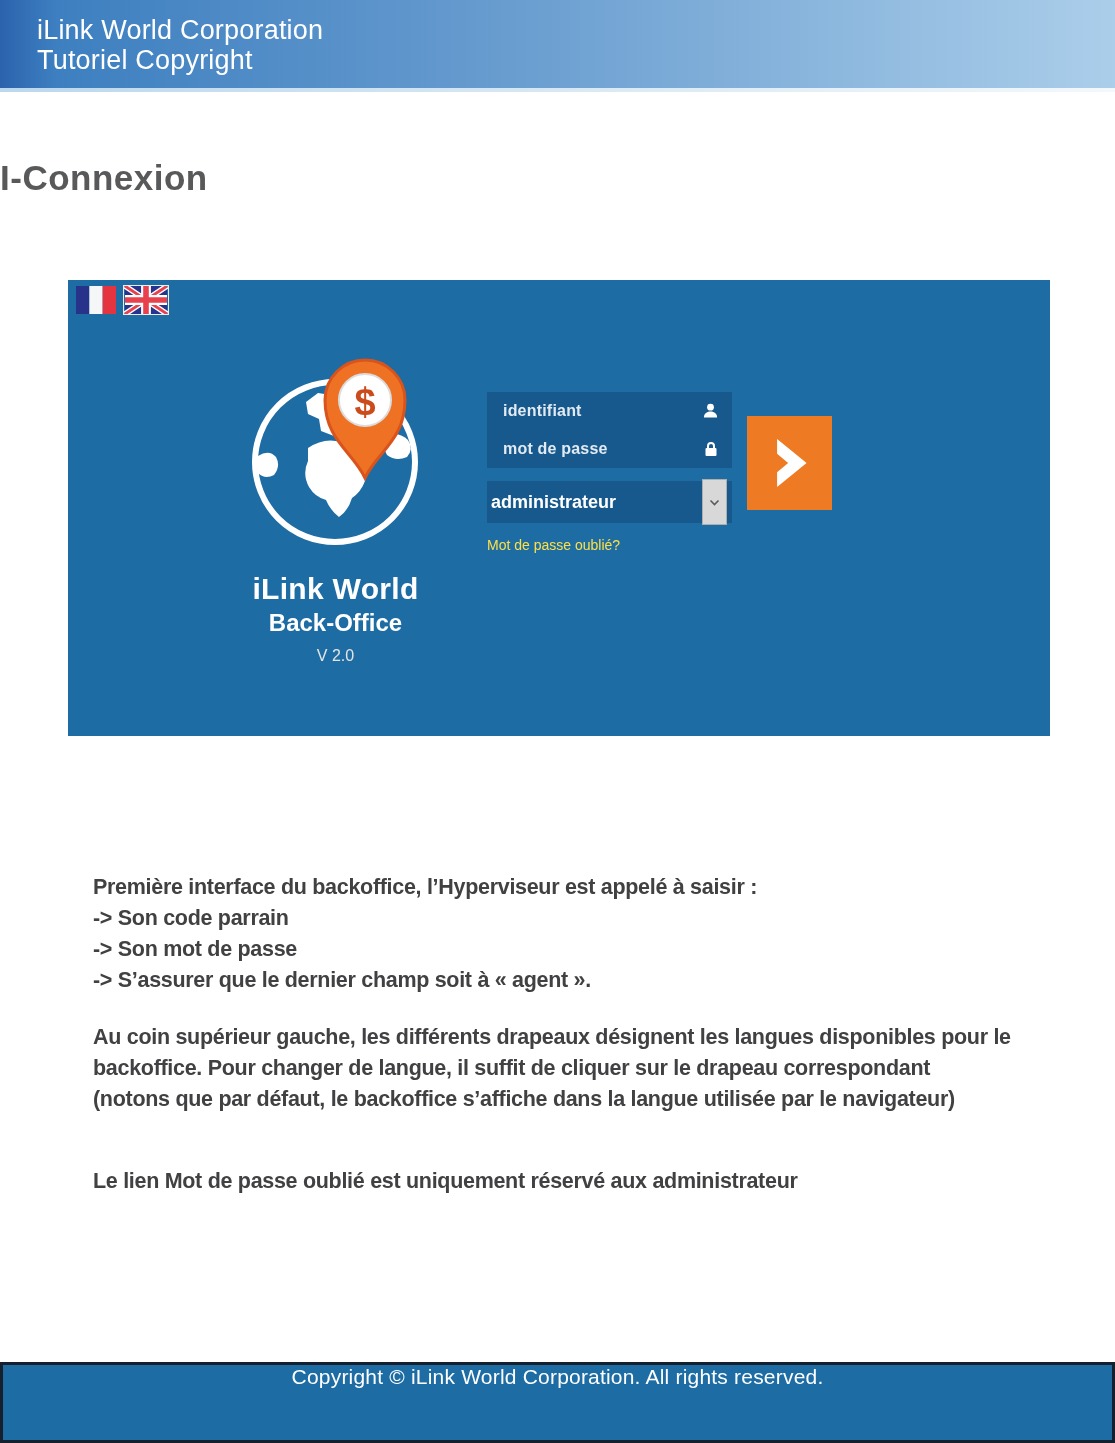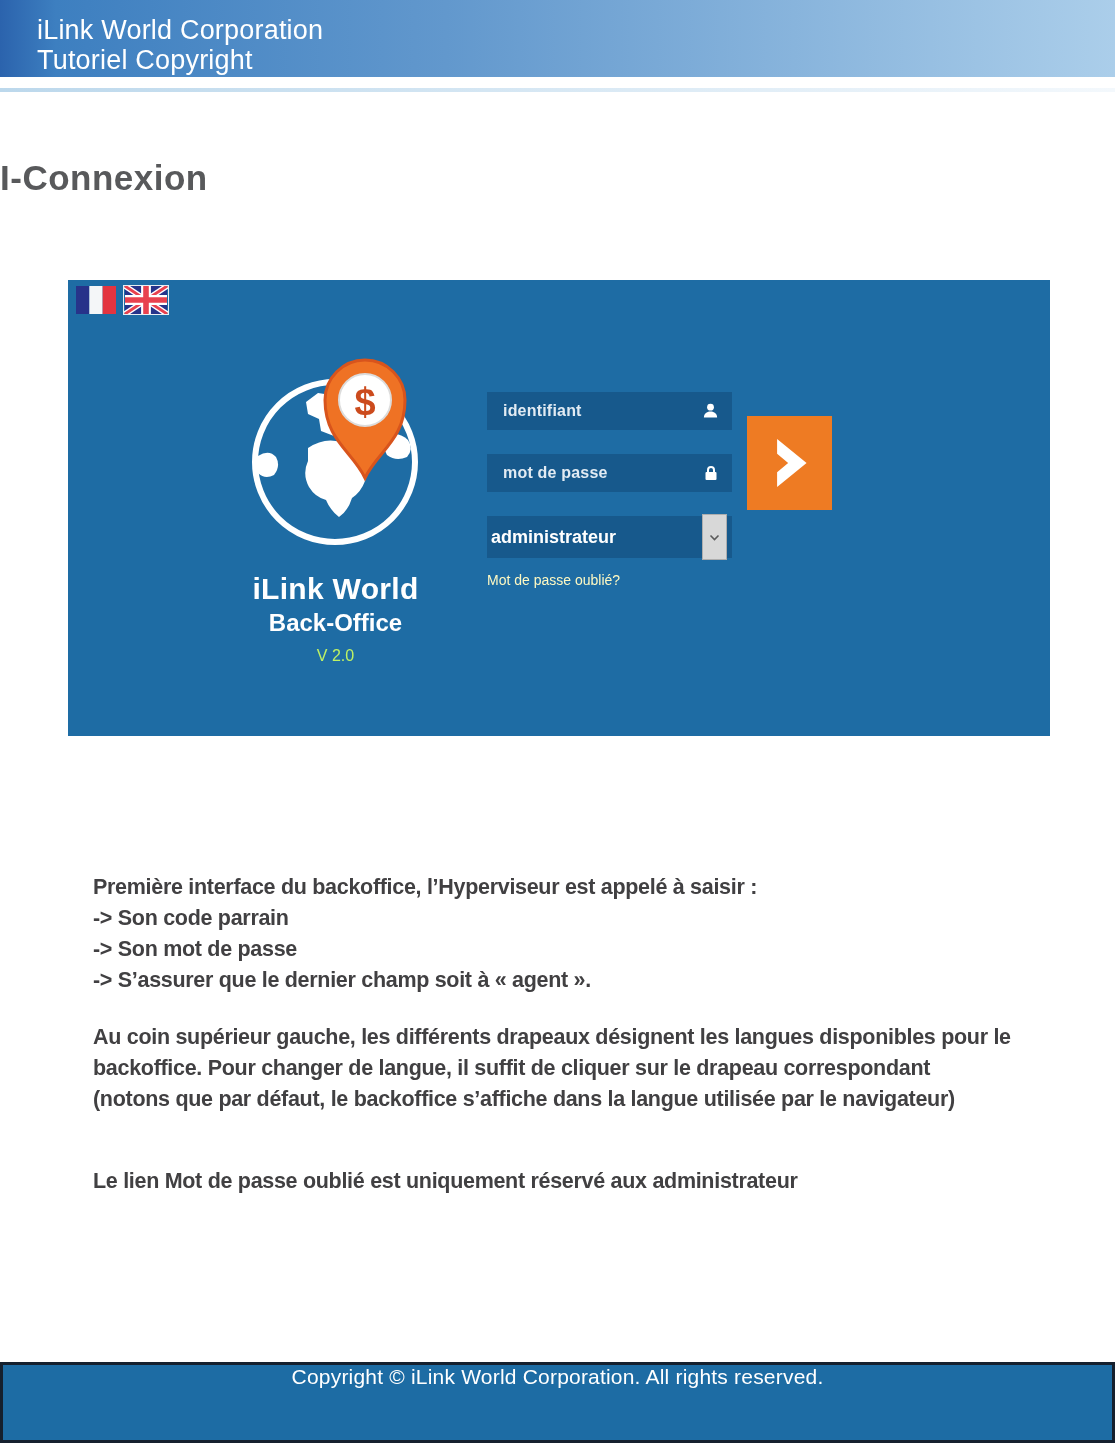--- a/index.html
+++ b/index.html
@@ -3,21 +3,21 @@
 <meta charset="utf-8">
 <style>
   html,body { margin:0; padding:0; background:#ffffff; }
   .page {
     position:relative; width:1115px; height:1443px; overflow:hidden;
     background:#ffffff; font-family:"Liberation Sans", sans-serif;
   }
 
   
   .header {
-    position:absolute; left:0; top:0; width:100%; height:77px; box-sizing:border-box;
+    position:absolute; left:0; top:0; width:100%; height:88px; box-sizing:border-box;
     background:linear-gradient(90deg,#2b63ad 0%, #3d7fc0 5%, #6298cd 40%, #abceea 100%);
     color:#fff; padding:15px 0 0 37px;
   }
   .header .hline { font-size:27px; line-height:30px; font-weight:500; letter-spacing:0.2px; }
   .header-glow { position:absolute; left:0; top:88px; width:100%; height:4px;
     background:linear-gradient(90deg,#bcd8ec,#f3f8fc); }
 
   
   .doc-title {
     position:absolute; left:0; top:158px; width:100%; text-align:left;
@@ -27,43 +27,43 @@
   
   .panel { position:absolute; left:68px; top:280px; width:982px; height:456px; background:#1E6CA4; }
 
   .flags { position:absolute; left:8px; top:6px; display:flex; gap:8px; }
   .flag { display:block; cursor:pointer; }
   .flag.uk { outline:1px solid #e8edf2; }
 
   .logo-block { position:absolute; left:160px; top:70px; width:215px; text-align:center; color:#fff; }
   .logo-title { font-size:30px; font-weight:bold; margin-top:12px; letter-spacing:0.3px; }
   .logo-sub   { font-size:24px; font-weight:bold; margin-top:3px; }
-  .logo-ver   { font-size:16px; color:#bef264; margin-top:10px; }
+  .logo-ver   { font-size:16px; color:#e5e5e5; margin-top:10px; }
 
   .form { position:absolute; left:419px; top:112px; width:245px; }
-  .field { position:relative; margin-bottom:24px; }
+  .field { position:relative; margin-bottom:0; }
   .field input {
     width:100%; height:38px; box-sizing:border-box; border:0; outline:none;
     background:#17598C; color:#eaf1f7; font-size:16px; padding:0 40px 0 16px;
     font-family:"Liberation Sans", sans-serif;
   }
   .field input::placeholder { color:#e2ebf3; opacity:1; font-weight:600; letter-spacing:0.2px; }
   .field-icon { position:absolute; right:13px; top:50%; transform:translateY(-50%); line-height:0; }
 
   .select {
     position:relative; height:42px; background:#17598C; color:#fff;
     display:flex; align-items:center; padding-left:4px; box-sizing:border-box;
     font-size:18px; font-weight:bold; cursor:pointer; margin-top:13px;
   }
   .select-scroll {
     position:absolute; right:5px; top:-2px; width:25px; height:46px;
     background:#d8d8d8; border:1px solid #aeaeae; box-sizing:border-box;
     display:flex; align-items:center; justify-content:center; cursor:pointer;
   }
-  .forgot { margin-top:14px; color:#fef9c3; font-size:14px; cursor:pointer; width:max-content; }
+  .forgot { margin-top:14px; color:#fde047; font-size:14px; cursor:pointer; width:max-content; }
 
   .submit {
     position:absolute; left:679px; top:136px; width:85px; height:94px;
     background:#EE7B23; border:none; padding:0; cursor:pointer;
     display:flex; align-items:center; justify-content:center;
   }
 
   
   .caption {
     position:absolute; left:0; top:750px; width:100%; text-align:center;

